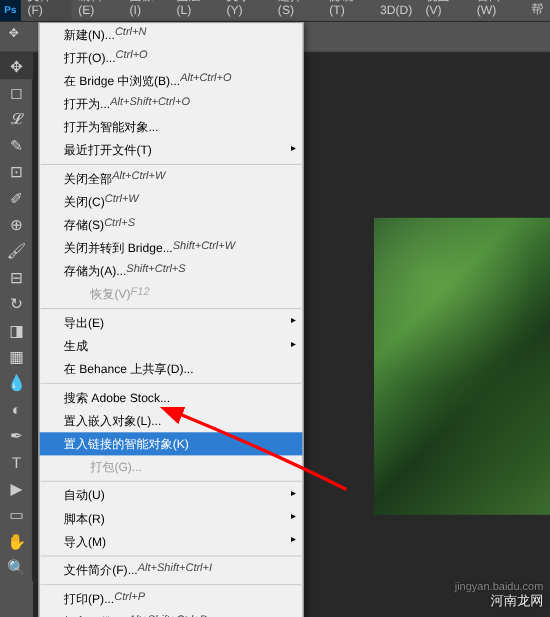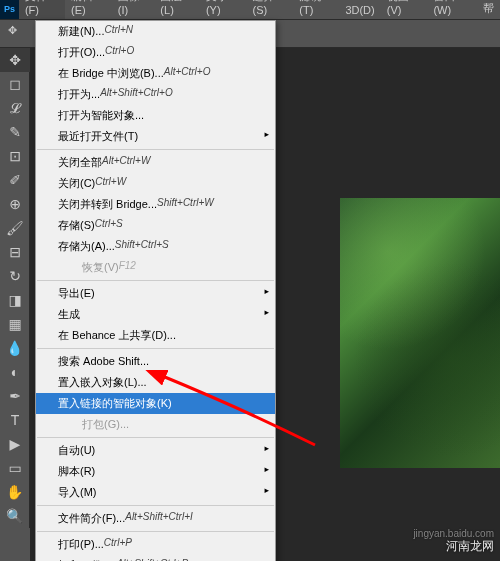--- a/index.html
+++ b/index.html
@@ -111,26 +111,26 @@
     <div class="menu-sep"></div>
     <div class="menu-item">
       <span class="label">关闭全部</span>
       <span class="shortcut">Alt+Ctrl+W</span>
     </div>
     <div class="menu-item">
       <span class="label">关闭(C)</span>
       <span class="shortcut">Ctrl+W</span>
     </div>
     <div class="menu-item">
+      <span class="label">存储(S)</span>
+      <span class="shortcut">Ctrl+S</span>
+    </div>
+    <div class="menu-item">
       <span class="label">关闭并转到 Bridge...</span>
       <span class="shortcut">Shift+Ctrl+W</span>
-    </div>
-    <div class="menu-item">
-      <span class="label">存储(S)</span>
-      <span class="shortcut">Ctrl+S</span>
     </div>
     <div class="menu-item">
       <span class="label">存储为(A)...</span>
       <span class="shortcut">Shift+Ctrl+S</span>
     </div>
     <div class="menu-item disabled">
       <span class="label">恢复(V)</span>
       <span class="shortcut">F12</span>
     </div>
     <div class="menu-sep"></div>
@@ -141,21 +141,21 @@
     <div class="menu-item has-sub">
       <span class="label">生成</span>
       <span class="shortcut"></span>
     </div>
     <div class="menu-item">
       <span class="label">在 Behance 上共享(D)...</span>
       <span class="shortcut"></span>
     </div>
     <div class="menu-sep"></div>
     <div class="menu-item">
-      <span class="label">搜索 Adobe Shift...</span>
+      <span class="label">搜索 Adobe Stock...</span>
       <span class="shortcut"></span>
     </div>
     <div class="menu-item">
       <span class="label">置入嵌入对象(L)...</span>
       <span class="shortcut"></span>
     </div>
     <div class="menu-item highlighted">
       <span class="label">置入链接的智能对象(K)</span>
       <span class="shortcut"></span>
     </div>

